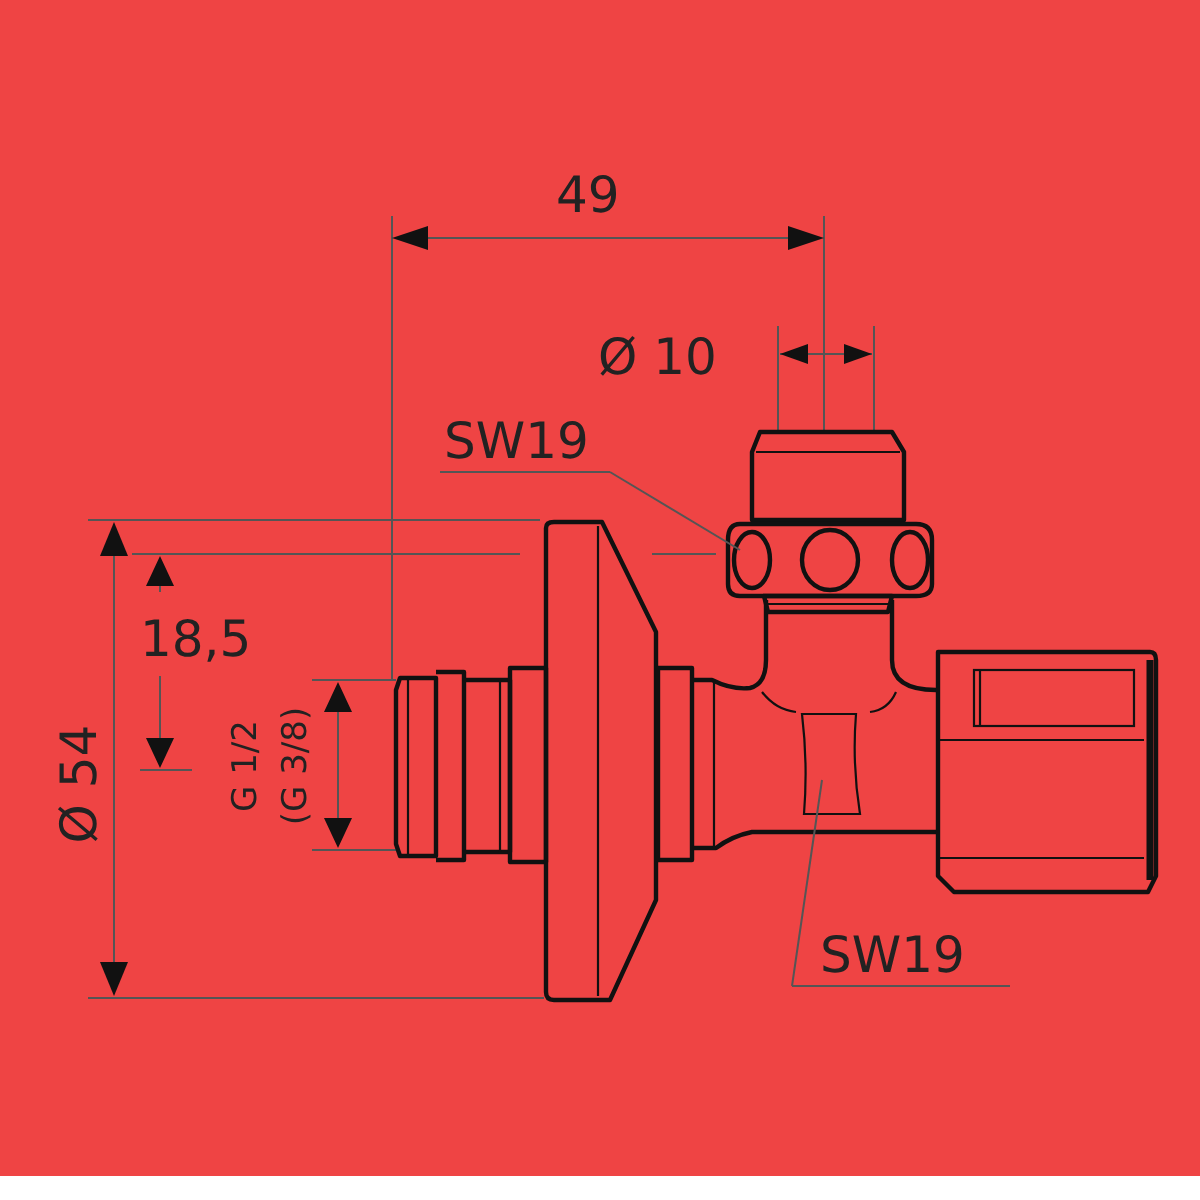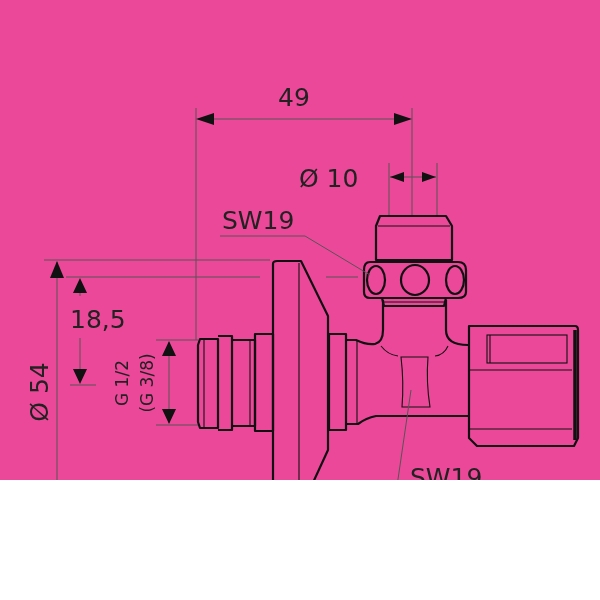--- a/index.html
+++ b/index.html
@@ -1,16 +1,16 @@
 <!DOCTYPE html>
 <html><head>
 <meta charset="utf-8">
 <style>
   html,body{margin:0;padding:0;background:#fff;}
-  #canvas{position:relative;width:600px;height:480px;overflow:hidden;background:#ec4899;}
+  #canvas{position:relative;width:600px;height:588px;overflow:hidden;background:#ef4444;}
   svg{position:absolute;left:0;top:0;}
   .lbl{font-family:"DejaVu Sans","Liberation Sans",sans-serif;fill:#222;}
   .big{font-size:25px;}
   .small{font-size:17px;}
   .o{fill:none;stroke:#111;stroke-width:2.2;stroke-linejoin:round;}
   .t{fill:none;stroke:#111;stroke-width:1.1;}
   .d{fill:none;stroke:#555;stroke-width:1;}
   .ah{fill:#111;}
 </style>
 </head>

